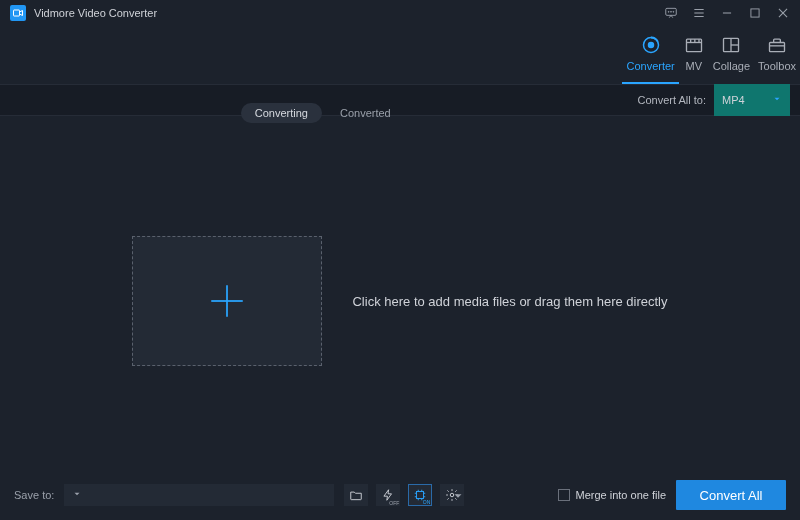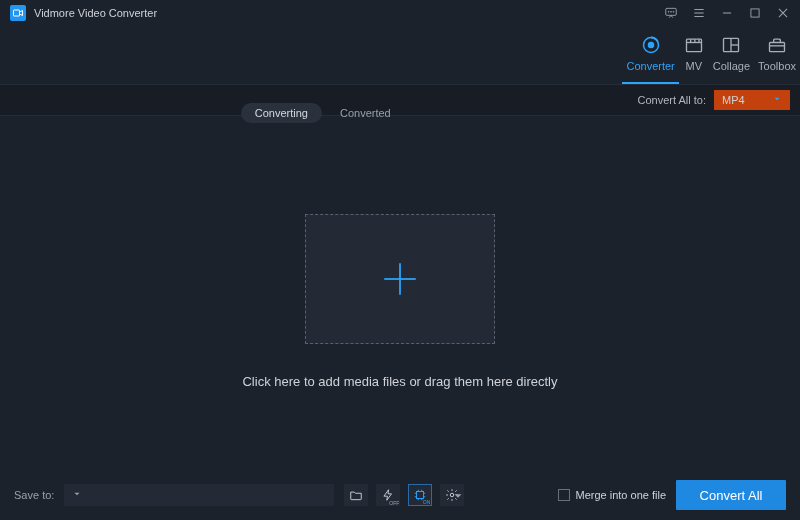--- a/index.html
+++ b/index.html
@@ -21,24 +21,24 @@
 
   .toolbar { height: 32px; background: #171c25; display: flex; align-items: center; padding: 0 10px; gap: 16px; border-top: 1px solid #262c37; border-bottom: 1px solid #262c37; }
   .add-files { display: flex; align-items: center; gap: 8px; color: #3aa6ff; cursor: pointer; font-size: 12px; }
   .add-files svg { width: 16px; height: 16px; }
   .add-files .chev { color: #9aa0aa; margin-left: 2px; }
   .toolbar-center { flex: 1; display: flex; justify-content: center; }
   .seg { display: flex; align-items: center; gap: 18px; font-size: 11px; color: #9aa0aa; }
   .seg .pill { background: #2a313d; padding: 4px 14px; border-radius: 10px; color: #d6d9df; }
   .seg span { cursor: pointer; margin-top: 25px; }
   .convert-all-to { display: flex; align-items: center; gap: 8px; font-size: 11px; }
-  .dropdown { width: 76px; height: 20px; background: #c2410c; display: flex; align-items: center; justify-content: space-between; padding: 0 8px; font-size: 11px; color: #cfd2d8; cursor: pointer; }
+  .dropdown { width: 76px; height: 32px; background: #0f766e; display: flex; align-items: center; justify-content: space-between; padding: 0 8px; font-size: 11px; color: #cfd2d8; cursor: pointer; }
   .dropdown .chev { color: #2aa5ff; }
 
-  .workspace { position: relative; height: 370px; display: flex; flex-direction: column; align-items: center; justify-content: center; gap: 30px; }
+  .workspace { position: relative; height: 370px; display: flex; flex-direction: row; align-items: center; justify-content: center; gap: 30px; }
   .dropzone { width: 190px; height: 130px; border: 1px dashed #5a616d; background: #232a35; display: flex; align-items: center; justify-content: center; cursor: pointer; }
   .dropzone svg { width: 42px; height: 42px; }
   .drop-hint { font-size: 13px; color: #cfd2d8; }
 
   .footer { position: absolute; left: 0; right: 0; bottom: 0; height: 50px; display: flex; align-items: center; padding: 0 14px; gap: 10px; background: #1c222c; }
   .save-to-label { font-size: 11px; color: #9aa0aa; }
   .path-box { flex: 0 0 270px; height: 22px; background: #232a35; display: flex; align-items: center; padding: 0 8px; font-size: 11px; color: #cfd2d8; justify-content: space-between; cursor: pointer; }
   .foot-icons { display: flex; gap: 8px; align-items: center; }
   .foot-btn { width: 24px; height: 22px; background: #232a35; display: flex; align-items: center; justify-content: center; cursor: pointer; position: relative; }
   .foot-btn svg { width: 14px; height: 14px; }

